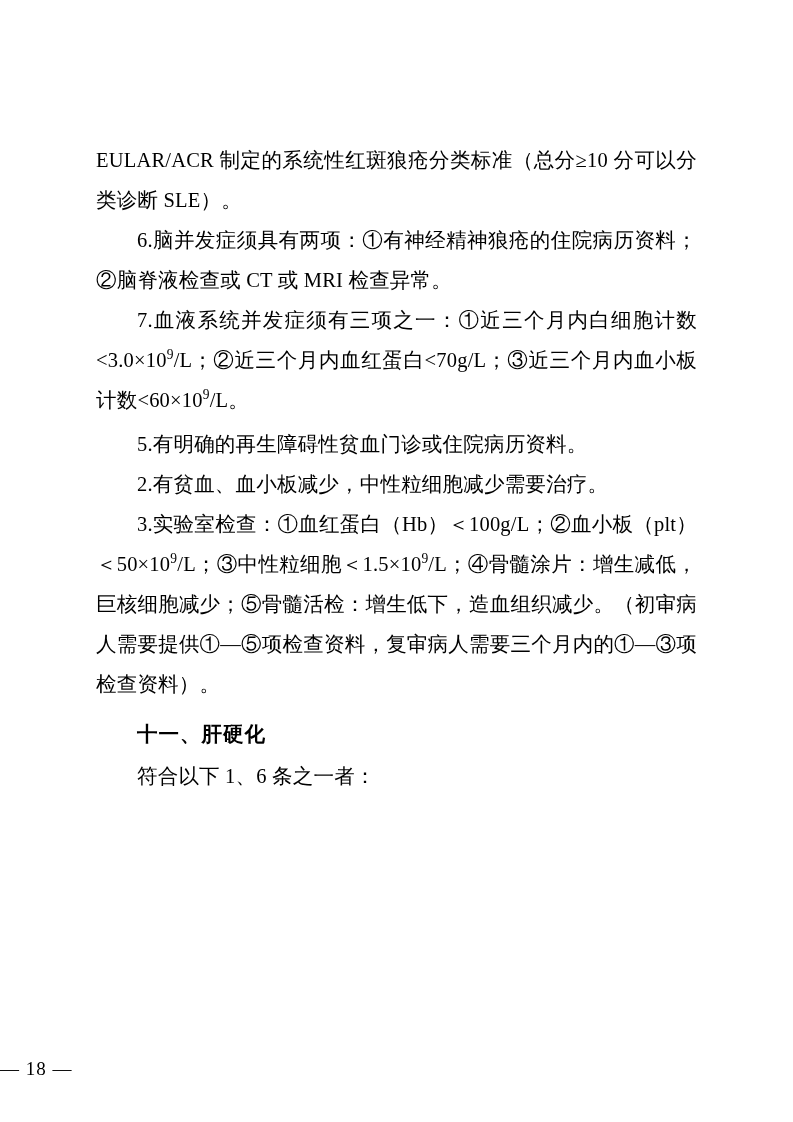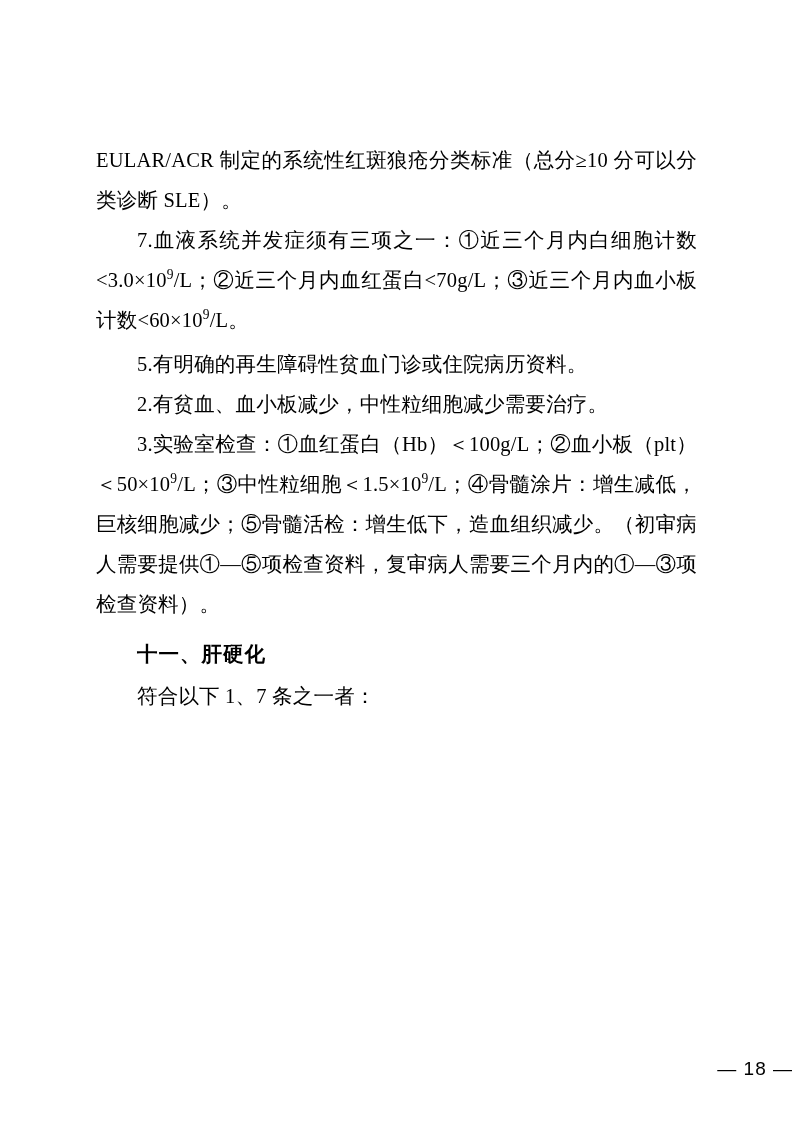--- a/index.html
+++ b/index.html
@@ -57,53 +57,54 @@
   sup {
     font-size: 0.66em;
     vertical-align: super;
     line-height: 0;
   }
   .footer {
     position: absolute;
     left: 0;
     bottom: 42px;
     width: 793px;
-    text-align: right;
+    text-align: left;
     font-size: 19px;
-    font-family: Liberation Sans, sans-serif;
+    font-family: Liberation Serif, serif;
     letter-spacing: 1px;
   }
 </style>
 </head>
 <body>
 
 <div class="page">
 
   <div class="body-text">
 
     <p class="noindent">EULAR/ACR 制定的系统性红斑狼疮分类标准（总分≥10 分可以分类诊断 SLE）。</p>
 
 
 
 
+    <p class="indent">6.脑并发症须具有两项：①有神经精神狼疮的住院病历资料；②脑脊液检查或 CT 或 MRI 检查异常。</p>
 
     <p class="indent"><span>7.血液系统并发症须有三项之一：①近三个月内白细胞计数&lt;3.0×10</span><sup>9</sup><span>/L；②近三个月内血红蛋白&lt;70g/L；③近三个月内血小板计数&lt;60×10</span><sup>9</sup><span>/L。</span></p>
 
     <div class="spacer-small"></div>
 
 
     <p class="indent">5.有明确的再生障碍性贫血门诊或住院病历资料。</p>
 
     <p class="indent">2.有贫血、血小板减少，中性粒细胞减少需要治疗。</p>
 
     <p class="indent"><span>3.实验室检查：①血红蛋白（Hb）＜100g/L；②血小板（plt）＜50×10</span><sup>9</sup><span>/L；③中性粒细胞＜1.5×10</span><sup>9</sup><span>/L；④骨髓涂片：增生减低，巨核细胞减少；⑤骨髓活检：增生低下，造血组织减少。（初审病人需要提供①—⑤项检查资料，复审病人需要三个月内的①—③项检查资料）。</span></p>
 
     <div class="spacer-small"></div>
 
     <p class="section-head">十一、肝硬化</p>
 
-    <p class="indent">符合以下 1、7 条之一者：</p>
+    <p class="indent">符合以下 1、6 条之一者：</p>
 
   </div>
 
 </div>
 
 <div class="footer">— 18 —</div>
 
 </body></html>

